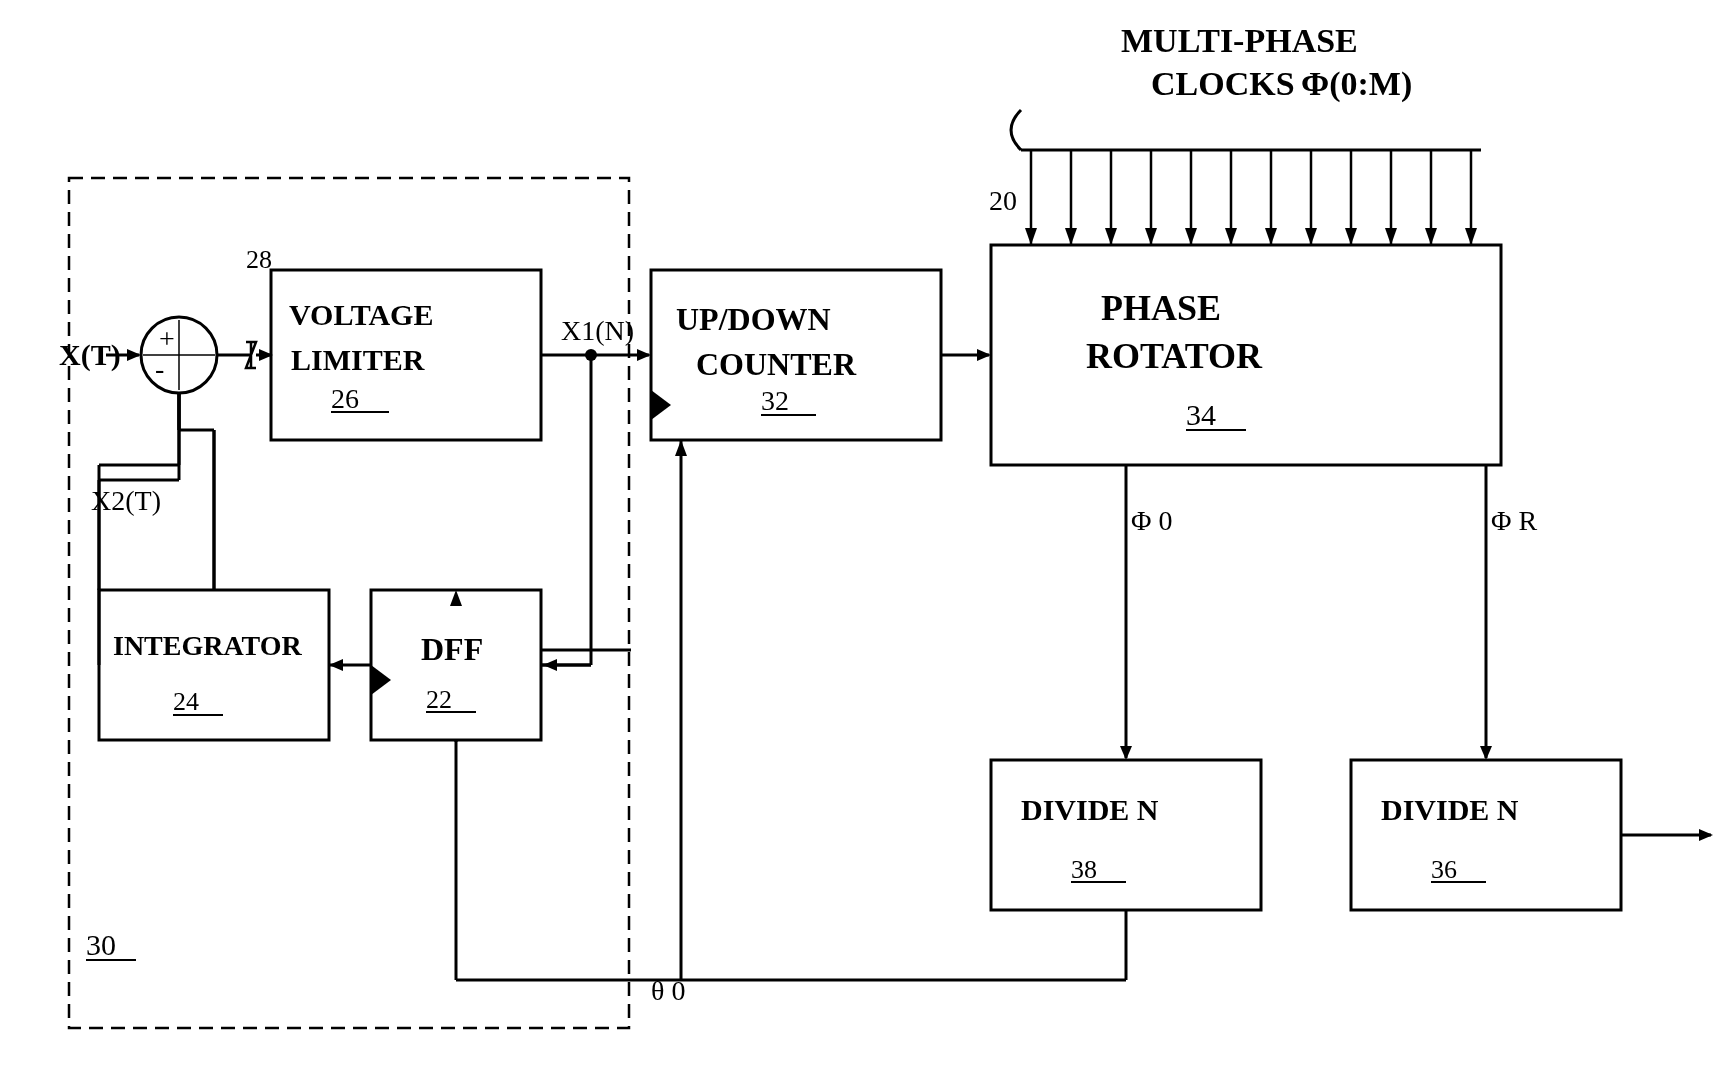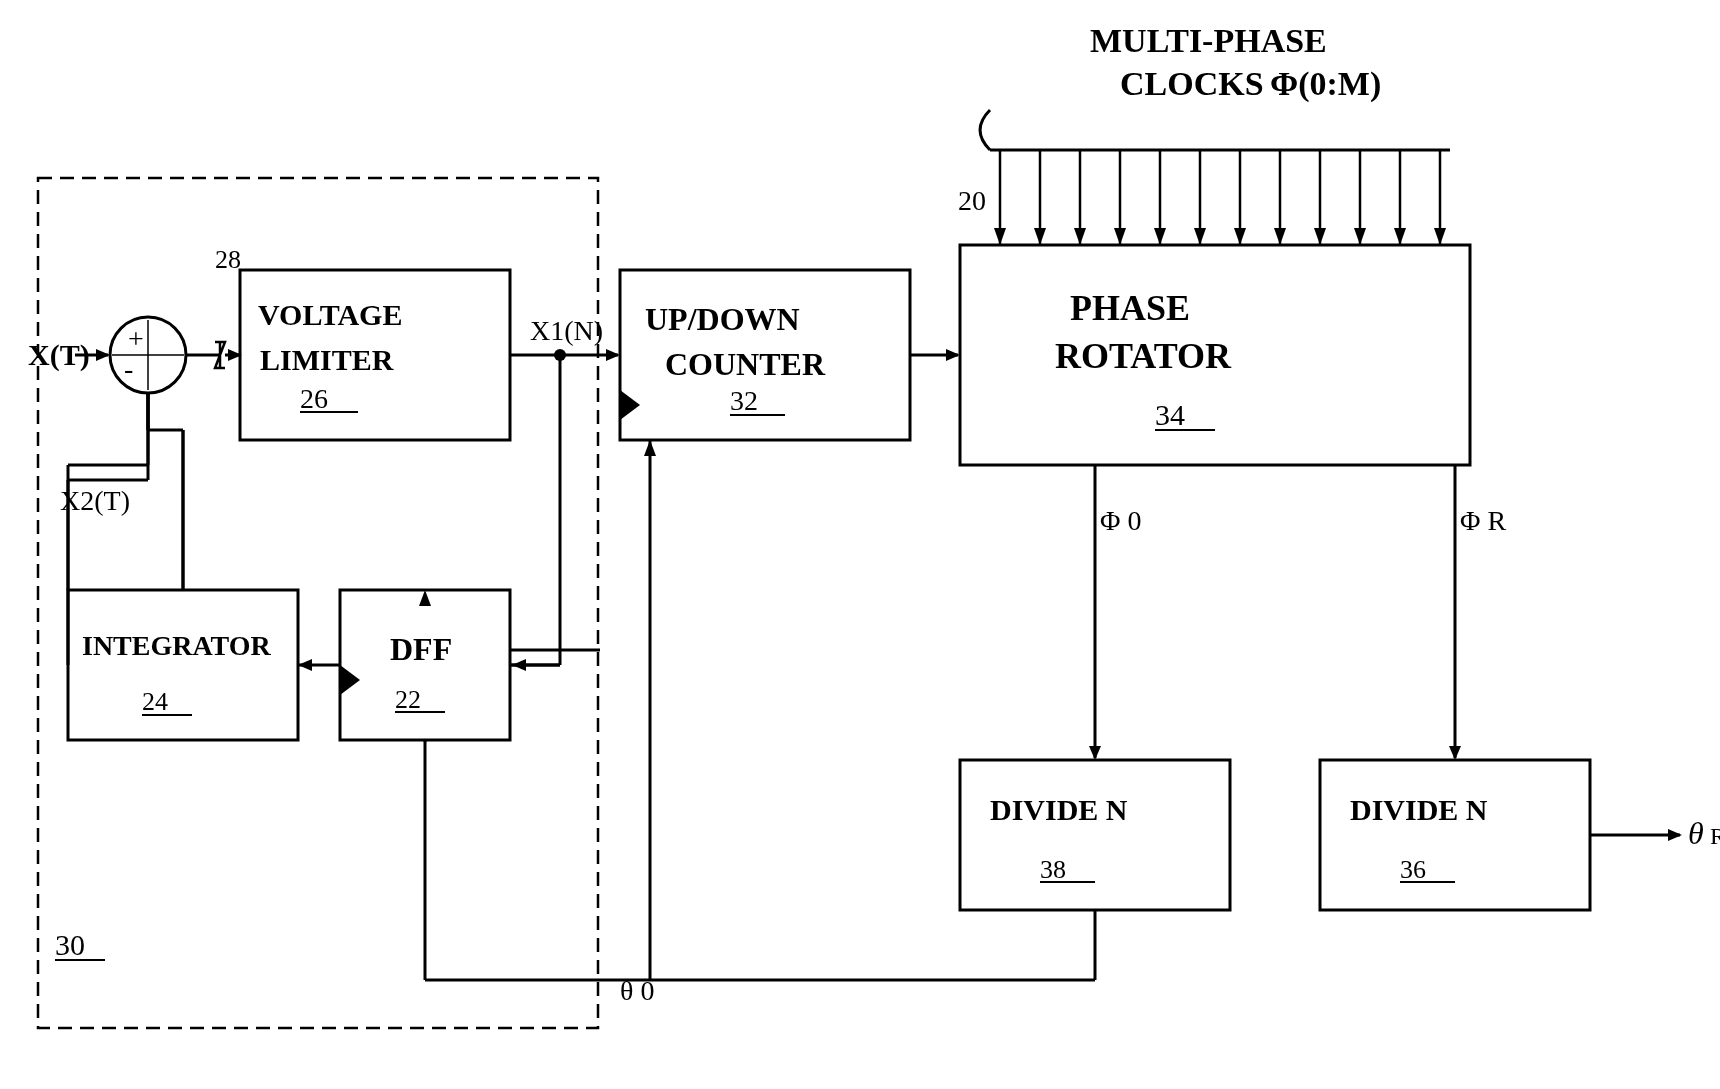--- a/index.html
+++ b/index.html
@@ -9,20 +9,21 @@
       height: 1089px;
       overflow: hidden;
       font-family: 'Times New Roman', Times, serif;
       position: relative;
     }
     #diagram {
       position: absolute;
       top: 0; left: 0;
       width: 1720px;
       height: 1089px;
+      padding-left: 31px;
     }
     svg {
       width: 1720px;
       height: 1089px;
     }
   </style>
 </head>
 <body>
 
 <div id="diagram">

